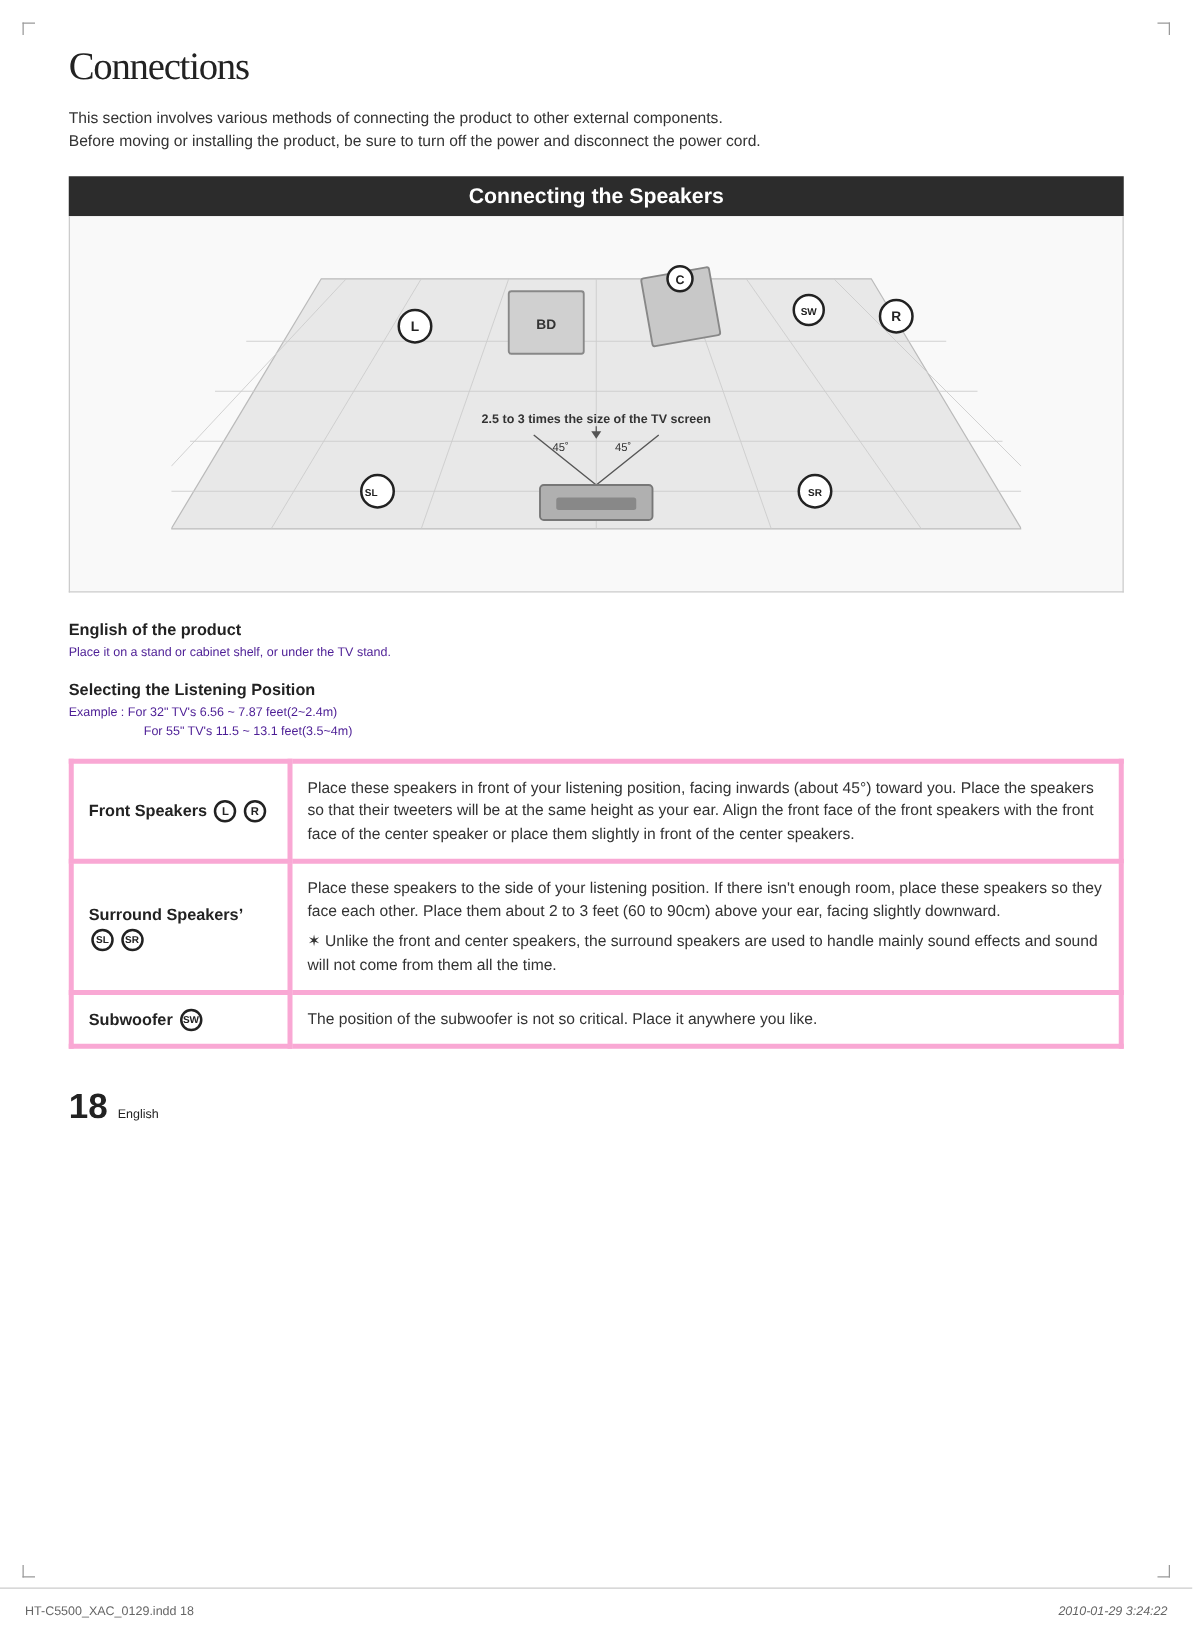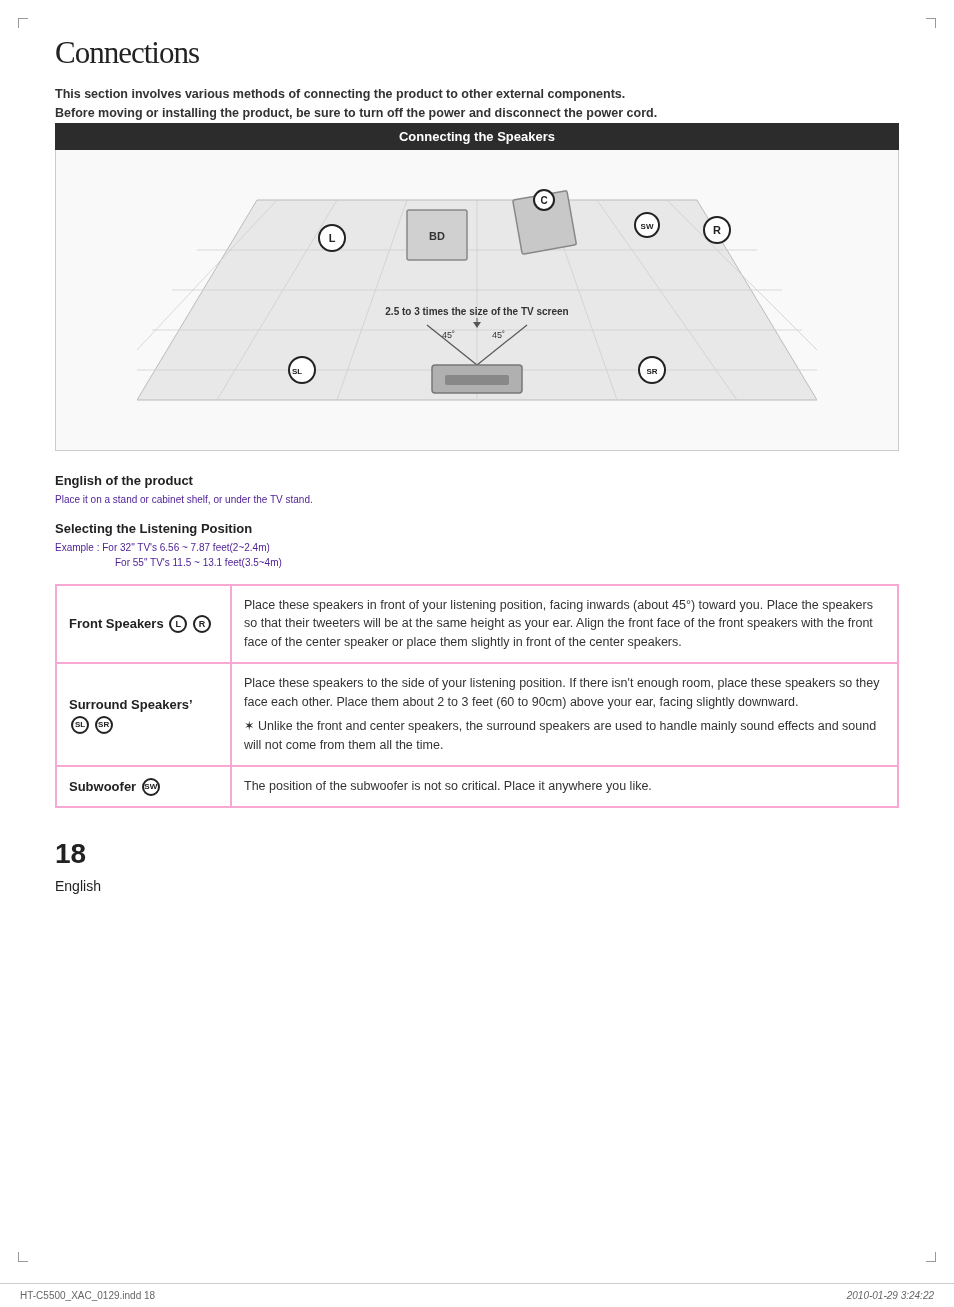--- a/index.html
+++ b/index.html
@@ -38,30 +38,30 @@
       margin-bottom: 14px;
       font-family: Georgia, serif;
       letter-spacing: -1px;
     }
 
     
     .intro-text {
       font-size: 12.5px;
       color: #333;
       line-height: 1.5;
-      font-weight: bold;
+      margin-bottom: 18px;
     }
 
     
     .section-header {
       background: #2c2c2c;
       color: #fff;
       text-align: center;
       font-weight: bold;
-      font-size: 13px;
+      font-size: 17px;
       padding: 6px 10px;
       margin-bottom: 0;
     }
 
     
     .diagram-area {
       border: 1px solid #ccc;
       border-top: none;
       background: #f9f9f9;
       padding: 20px 10px 20px 10px;
@@ -97,21 +97,21 @@
     }
 
     
     .speaker-table {
       width: 100%;
       border-collapse: collapse;
       margin-top: 10px;
       margin-bottom: 30px;
     }
     .speaker-table td {
-      border: 2px solid #f9a8d4;
+      border: 4px solid #f9a8d4;
       padding: 10px 12px;
       vertical-align: top;
       font-size: 12.5px;
       line-height: 1.5;
     }
     .speaker-table .label-cell {
       width: 175px;
       font-weight: bold;
       font-size: 13px;
       vertical-align: middle;
@@ -139,21 +139,21 @@
       vertical-align: middle;
       margin-left: 2px;
     }
 
     
     .footer {
       position: absolute;
       bottom: 0;
       left: 0;
       right: 0;
-      height: 24px;
+      height: 37px;
       background: #fff;
       border-top: 1px solid #ccc;
       display: flex;
       align-items: center;
       padding: 0 20px;
       font-size: 10px;
       color: #666;
     }
     .footer-left {
       flex: 1;
@@ -162,28 +162,27 @@
       text-align: right;
       font-style: italic;
     }
 
     
     .page-num-area {
       margin-top: 20px;
       display: flex;
       align-items: baseline;
       gap: 8px;
-      flex-direction: column;
     }
     .page-num {
       font-size: 28px;
       font-weight: bold;
     }
     .page-lang {
-      font-size: 14px;
+      font-size: 10px;
     }
   </style>
 </head>
 <body>
 
 <div class="corner-mark corner-tl"></div>
 <div class="corner-mark corner-tr"></div>
 <div class="corner-mark corner-bl"></div>
 <div class="corner-mark corner-br"></div>
 

